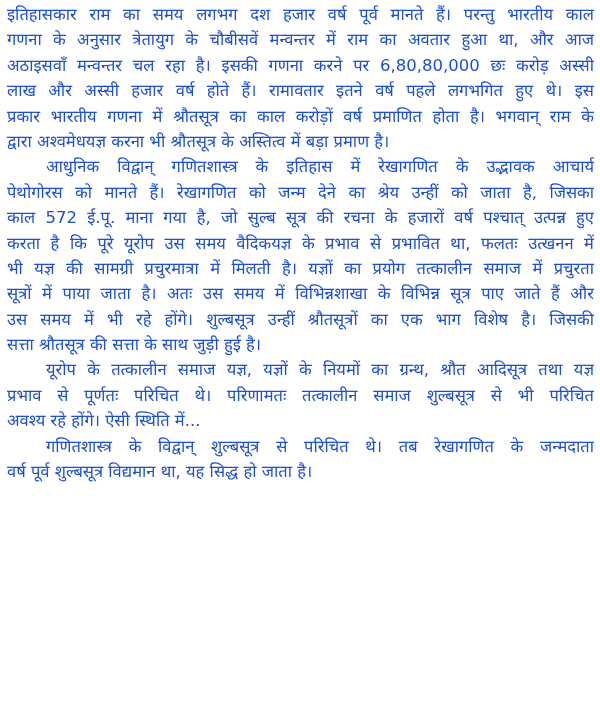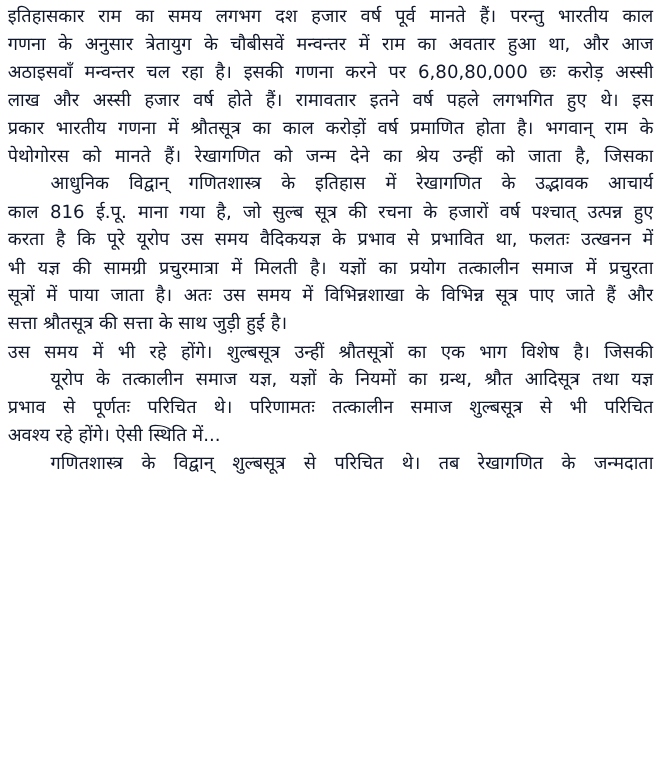--- a/index.html
+++ b/index.html
@@ -3,21 +3,21 @@
 <meta charset="utf-8">
 <style>
   html, body { margin: 0; padding: 0; background: #ffffff; }
   body { width: 600px; height: 713px; overflow: hidden; }
   .page {
     position: relative;
     width: 600px; height: 504px;
     box-sizing: border-box;
     padding: 2px 6px 0 7px;
     font-family: "DejaVu Sans", "Liberation Sans", sans-serif;
-    color: #0f172a;
+    color: #1d4ed8;
     font-size: 16.5px;
     line-height: 25.4px;
   }
   .para { margin: 0; }
   .line {
     display: block;
     white-space: nowrap;
     text-align-last: justify;
     text-align: justify;
     height: 25.4px;
@@ -29,32 +29,34 @@
 </head>
 <body>
 
 <div class="page">
   <div class="para">
     <span class="line">इतिहासकार राम का समय लगभग दश हजार वर्ष पूर्व मानते हैं। परन्तु भारतीय काल</span>
     <span class="line">गणना के अनुसार त्रेतायुग के चौबीसवें मन्वन्तर में राम का अवतार हुआ था, और आज</span>
     <span class="line">अठाइसवाँ मन्वन्तर चल रहा है। इसकी गणना करने पर 6,80,80,000 छः करोड़ अस्सी</span>
     <span class="line">लाख और अस्सी हजार वर्ष होते हैं। रामावतार इतने वर्ष पहले लगभगित हुए थे। इस</span>
     <span class="line">प्रकार भारतीय गणना में श्रौतसूत्र का काल करोड़ों वर्ष प्रमाणित होता है। भगवान् राम के</span>
+    <span class="line last">द्वारा अश्वमेधयज्ञ करना भी श्रौतसूत्र के अस्तित्व में बड़ा प्रमाण है।</span>
   </div>
   <div class="para">
+    <span class="line indent">आधुनिक विद्वान् गणितशास्त्र के इतिहास में रेखागणित के उद्भावक आचार्य</span>
     <span class="line">पेथोगोरस को मानते हैं। रेखागणित को जन्म देने का श्रेय उन्हीं को जाता है, जिसका</span>
-    <span class="line indent">आधुनिक विद्वान् गणितशास्त्र के इतिहास में रेखागणित के उद्भावक आचार्य</span>
-    <span class="line">काल 816 ई.पू. माना गया है, जो सुल्ब सूत्र की रचना के हजारों वर्ष पश्चात् उत्पन्न हुए</span>
+    <span class="line">काल 572 ई.पू. माना गया है, जो सुल्ब सूत्र की रचना के हजारों वर्ष पश्चात् उत्पन्न हुए</span>
     <span class="line">करता है कि पूरे यूरोप उस समय वैदिकयज्ञ के प्रभाव से प्रभावित था, फलतः उत्खनन में</span>
     <span class="line">भी यज्ञ की सामग्री प्रचुरमात्रा में मिलती है। यज्ञों का प्रयोग तत्कालीन समाज में प्रचुरता</span>
     <span class="line">सूत्रों में पाया जाता है। अतः उस समय में विभिन्नशाखा के विभिन्न सूत्र पाए जाते हैं और</span>
+    <span class="line">उस समय में भी रहे होंगे। शुल्बसूत्र उन्हीं श्रौतसूत्रों का एक भाग विशेष है। जिसकी</span>
     <span class="line last">सत्ता श्रौतसूत्र की सत्ता के साथ जुड़ी हुई है।</span>
-    <span class="line">उस समय में भी रहे होंगे। शुल्बसूत्र उन्हीं श्रौतसूत्रों का एक भाग विशेष है। जिसकी</span>
   </div>
   <div class="para">
     <span class="line indent">यूरोप के तत्कालीन समाज यज्ञ, यज्ञों के नियमों का ग्रन्थ, श्रौत आदिसूत्र तथा यज्ञ</span>
     <span class="line">प्रभाव से पूर्णतः परिचित थे। परिणामतः तत्कालीन समाज शुल्बसूत्र से भी परिचित</span>
     <span class="line last">अवश्य रहे होंगे। ऐसी स्थिति में...</span>
   </div>
   <div class="para">
     <span class="line indent">गणितशास्त्र के विद्वान् शुल्बसूत्र से परिचित थे। तब रेखागणित के जन्मदाता</span>
+    <span class="line last">वर्ष पूर्व शुल्बसूत्र विद्यमान था, यह सिद्ध हो जाता है।</span>
   </div>
 </div>
 
 </body></html>

